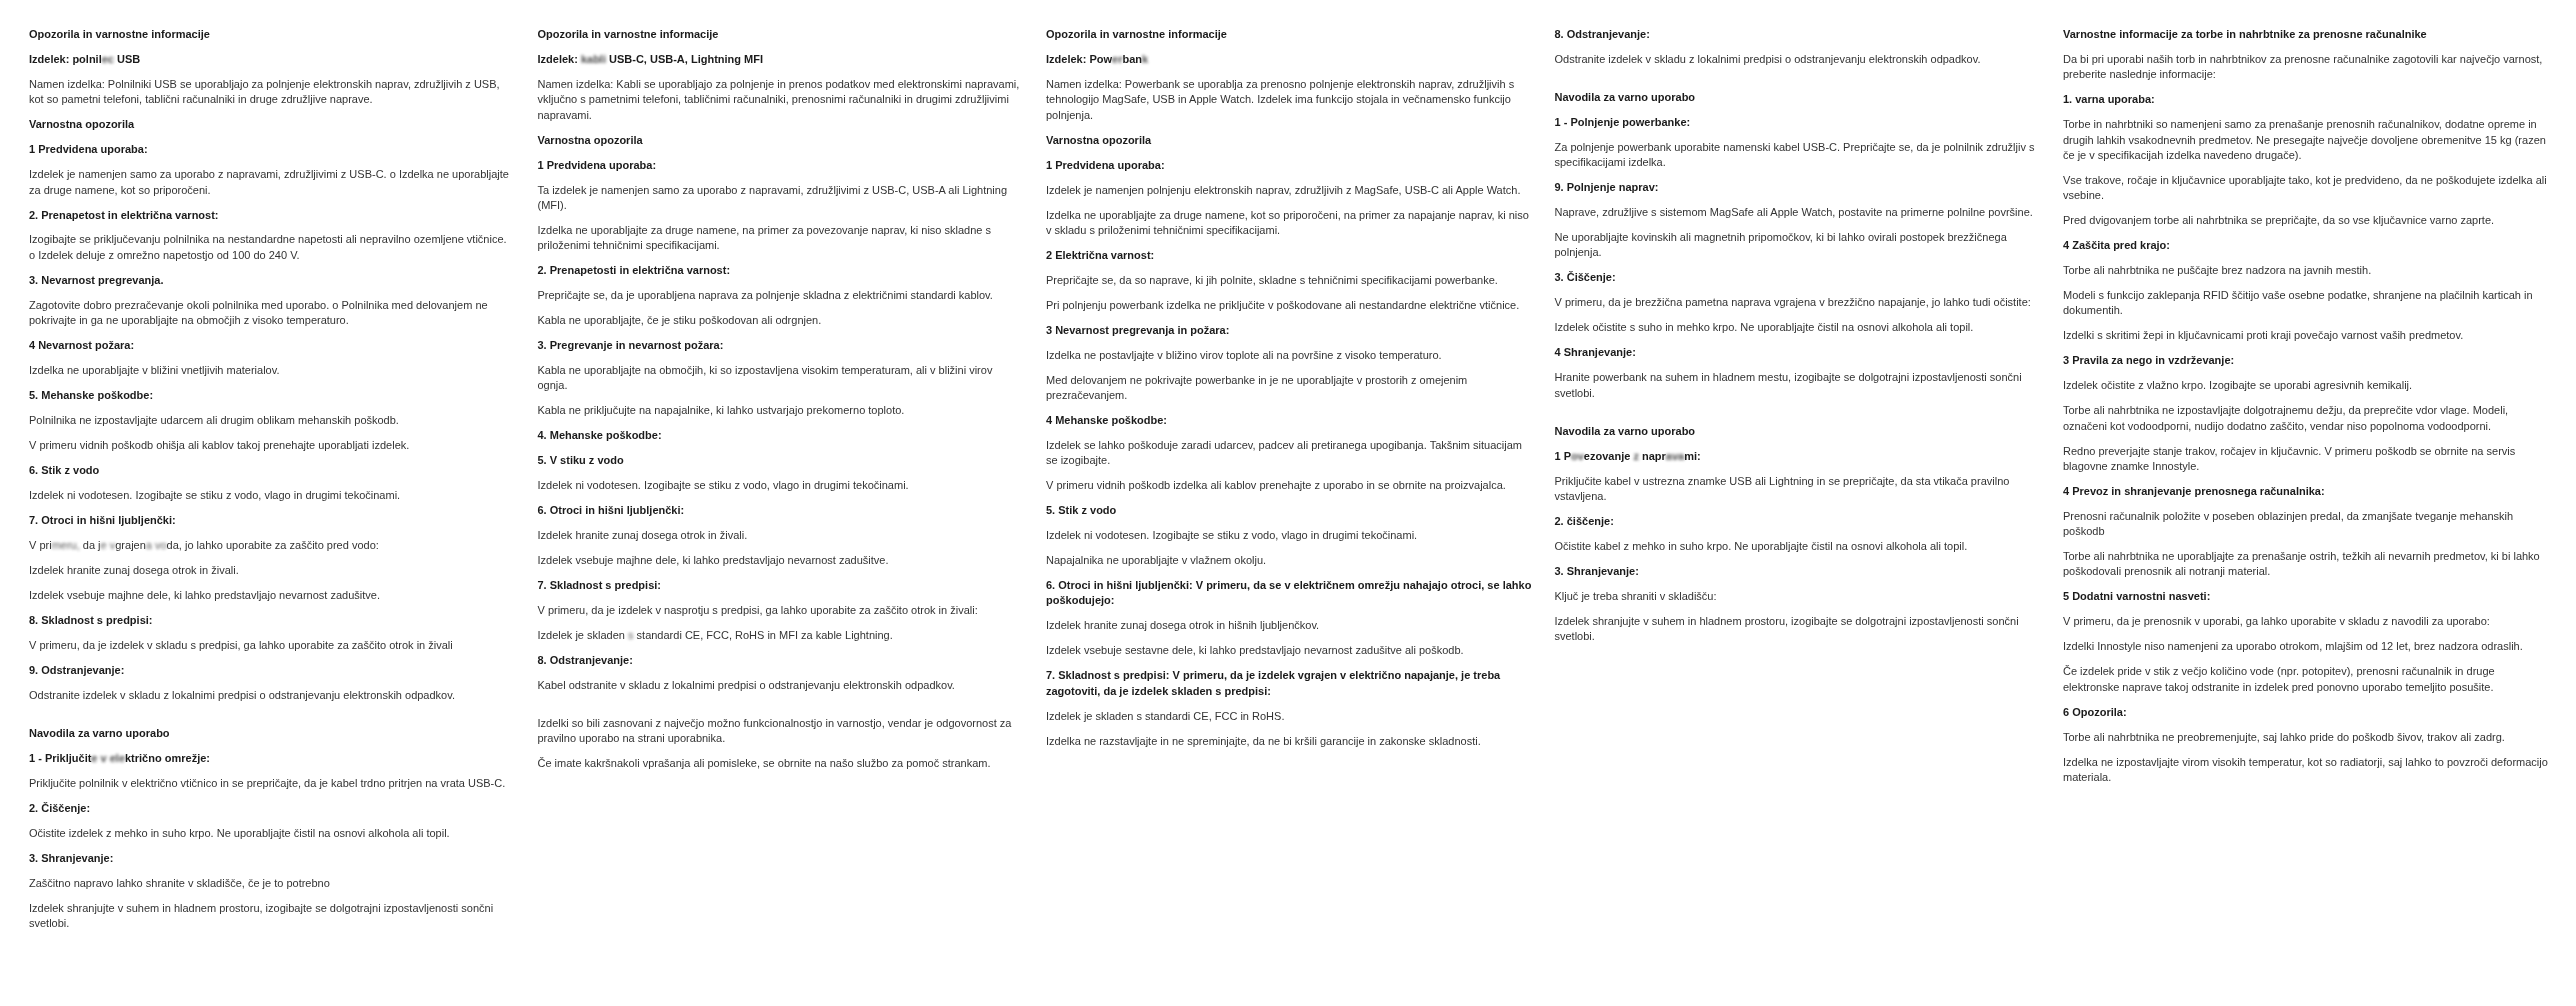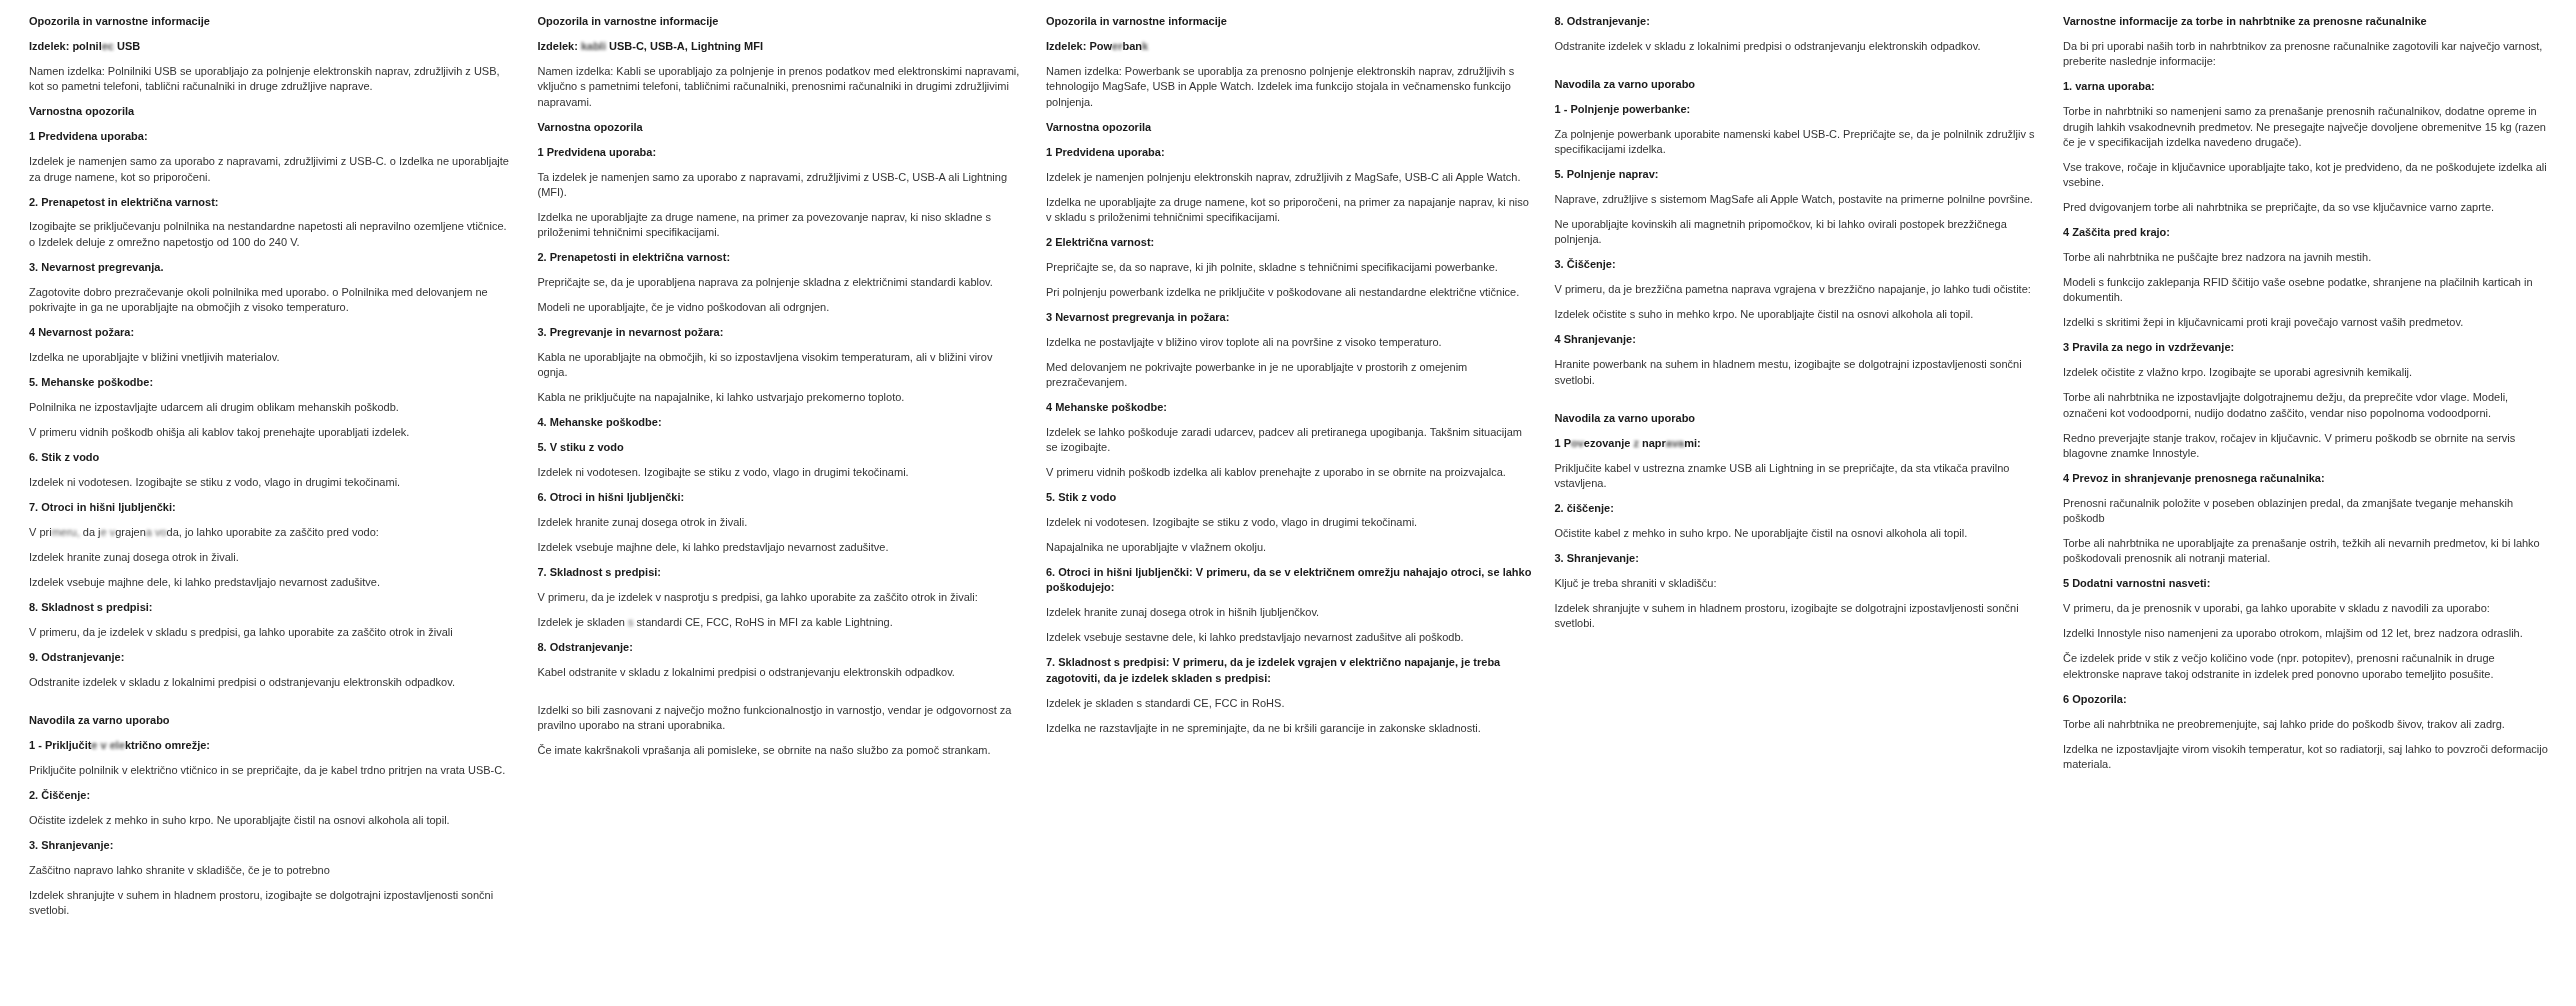--- a/index.html
+++ b/index.html
@@ -7,21 +7,21 @@
   }
   html,body{margin:0;padding:0;}
   body{
     width:2576px;height:1006px;overflow:hidden;
     background:var(--bg);
     font-family:"Liberation Sans", sans-serif;
     color:var(--body-text);
   }
   .doc{
     display:flex;
-    padding:14px 27px 0 29px;
+    padding:27px 27px 0 29px;
     gap:22.5px;
     box-sizing:border-box;
     width:2576px;
   }
   .col{
     flex:0 0 486px;
     width:486px;
     font-size:11px;
     line-height:15.3px;
   }
@@ -82,21 +82,21 @@
     <section class="col">
       <div class="h">Opozorila in varnostne informacije</div>
       <div class="h"><span>Izdelek: </span><span class="blur">kabli</span><span> USB-C, USB-A, Lightning MFI</span></div>
       <div class="p">Namen izdelka: Kabli se uporabljajo za polnjenje in prenos podatkov med elektronskimi napravami, vključno s pametnimi telefoni, tabličnimi računalniki, prenosnimi računalniki in drugimi združljivimi napravami.</div>
       <div class="h">Varnostna opozorila</div>
       <div class="h">1 Predvidena uporaba:</div>
       <div class="p">Ta izdelek je namenjen samo za uporabo z napravami, združljivimi z USB-C, USB-A ali Lightning (MFI).</div>
       <div class="p">Izdelka ne uporabljajte za druge namene, na primer za povezovanje naprav, ki niso skladne s priloženimi tehničnimi specifikacijami.</div>
       <div class="h">2. Prenapetosti in električna varnost:</div>
       <div class="p">Prepričajte se, da je uporabljena naprava za polnjenje skladna z električnimi standardi kablov.</div>
-      <div class="p">Modeli ne uporabljajte, če je vidno poškodovan ali odrgnjen.</div>
+      <div class="p">Kabla ne uporabljajte, če je stiku poškodovan ali odrgnjen.</div>
       <div class="h">3. Pregrevanje in nevarnost požara:</div>
       <div class="p">Kabla ne uporabljajte na območjih, ki so izpostavljena visokim temperaturam, ali v bližini virov ognja.</div>
       <div class="p">Kabla ne priključujte na napajalnike, ki lahko ustvarjajo prekomerno toploto.</div>
       <div class="h">4. Mehanske poškodbe:</div>
       <div class="h">5. V stiku z vodo</div>
       <div class="p">Izdelek ni vodotesen. Izogibajte se stiku z vodo, vlago in drugimi tekočinami.</div>
       <div class="h">6. Otroci in hišni ljubljenčki:</div>
       <div class="p">Izdelek hranite zunaj dosega otrok in živali.</div>
       <div class="p">Izdelek vsebuje majhne dele, ki lahko predstavljajo nevarnost zadušitve.</div>
       <div class="h">7. Skladnost s predpisi:</div>
@@ -135,21 +135,21 @@
       <div class="p">Izdelek je skladen s standardi CE, FCC in RoHS.</div>
       <div class="p">Izdelka ne razstavljajte in ne spreminjajte, da ne bi kršili garancije in zakonske skladnosti.</div>
     </section>
     <section class="col">
       <div class="h">8. Odstranjevanje:</div>
       <div class="p">Odstranite izdelek v skladu z lokalnimi predpisi o odstranjevanju elektronskih odpadkov.</div>
       <div class="gap"></div>
       <div class="h">Navodila za varno uporabo</div>
       <div class="h">1 - Polnjenje powerbanke:</div>
       <div class="p">Za polnjenje powerbank uporabite namenski kabel USB-C. Prepričajte se, da je polnilnik združljiv s specifikacijami izdelka.</div>
-      <div class="h">5. Polnjenje naprav:</div>
+      <div class="h">9. Polnjenje naprav:</div>
       <div class="p">Naprave, združljive s sistemom MagSafe ali Apple Watch, postavite na primerne polnilne površine.</div>
       <div class="p">Ne uporabljajte kovinskih ali magnetnih pripomočkov, ki bi lahko ovirali postopek brezžičnega polnjenja.</div>
       <div class="h">3. Čiščenje:</div>
       <div class="p">V primeru, da je brezžična pametna naprava vgrajena v brezžično napajanje, jo lahko tudi očistite:</div>
       <div class="p">Izdelek očistite s suho in mehko krpo. Ne uporabljajte čistil na osnovi alkohola ali topil.</div>
       <div class="h">4 Shranjevanje:</div>
       <div class="p">Hranite powerbank na suhem in hladnem mestu, izogibajte se dolgotrajni izpostavljenosti sončni svetlobi.</div>
       <div class="gap"></div>
       <div class="h">Navodila za varno uporabo</div>
       <div class="h"><span>1 P</span><span class="blur">ov</span><span>ezovanje </span><span class="blur">z</span><span> napr</span><span class="blur">ava</span><span>mi:</span></div>

